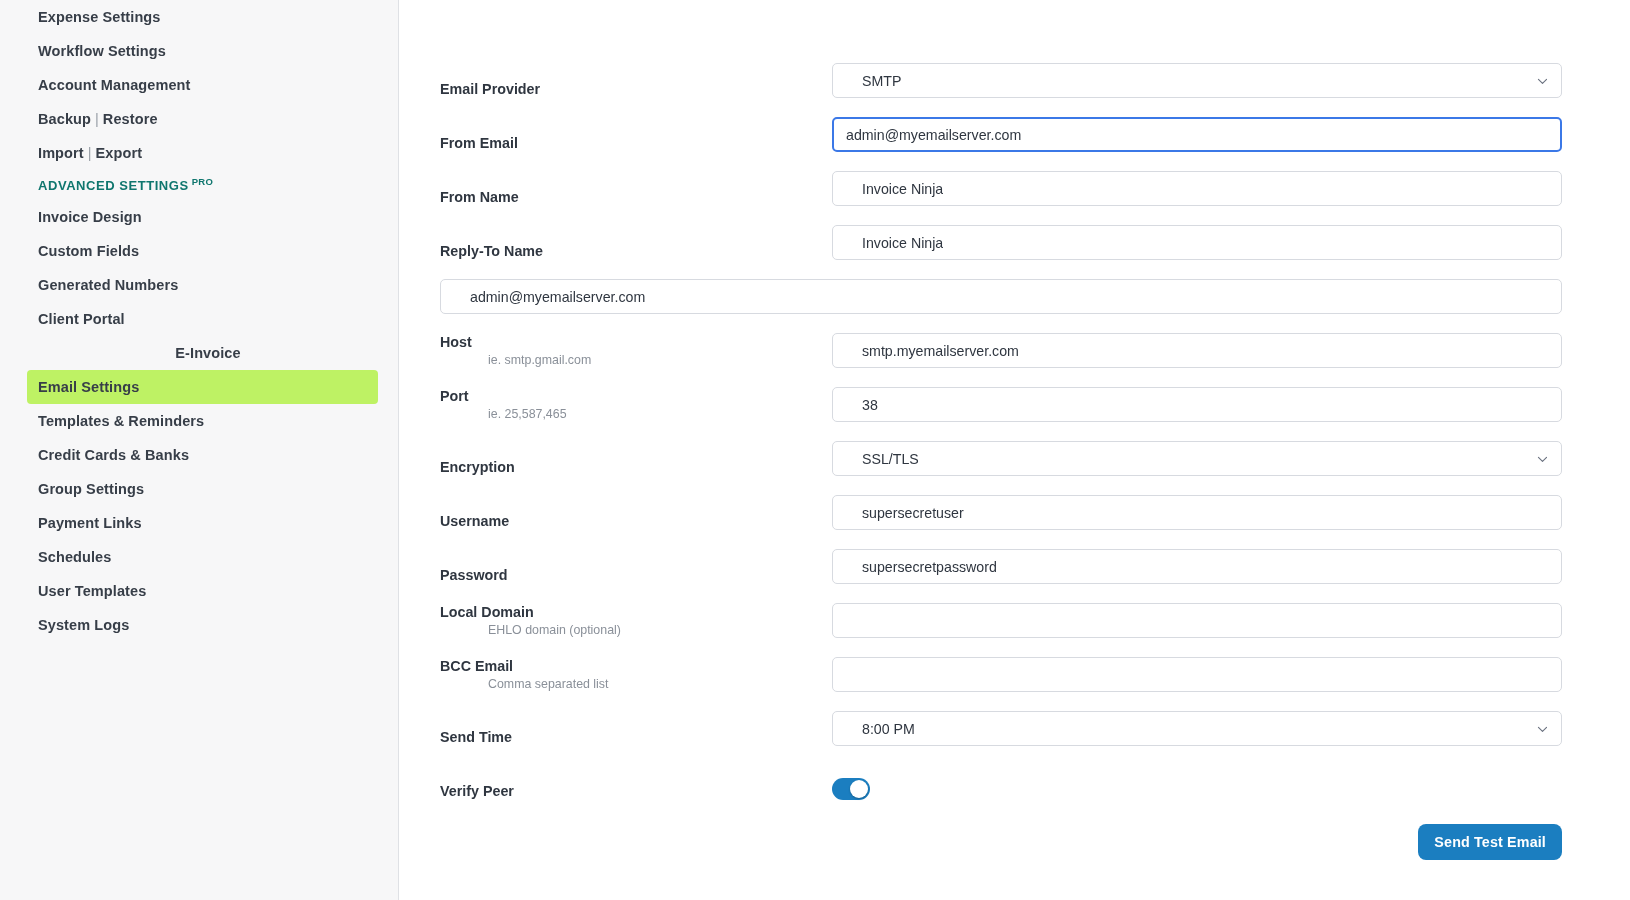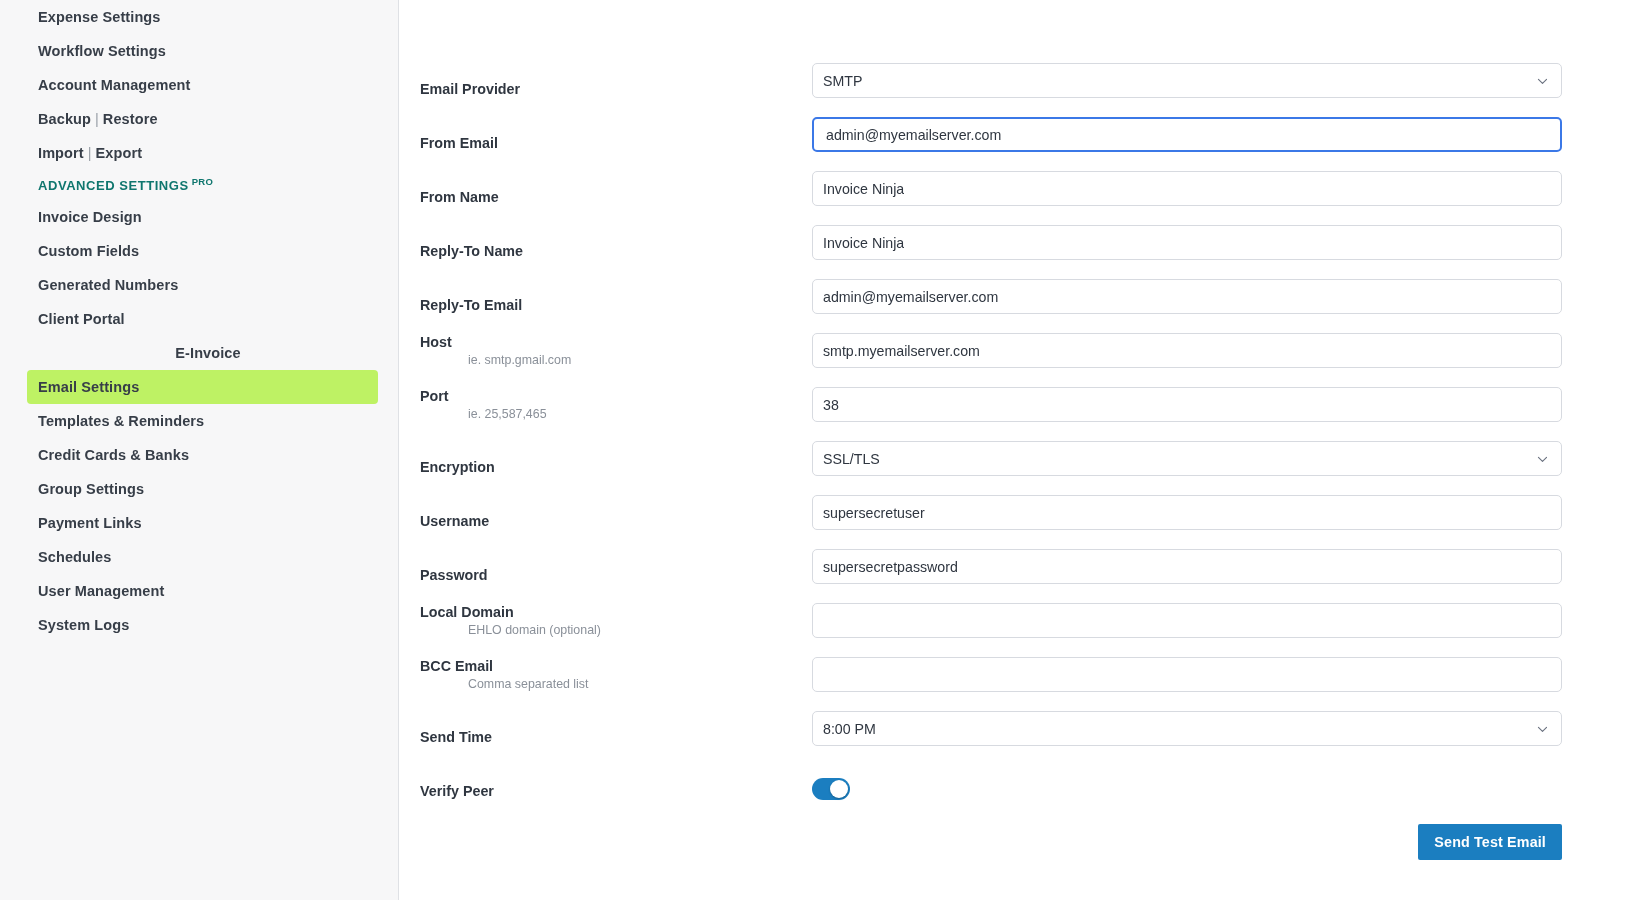--- a/index.html
+++ b/index.html
@@ -9,20 +9,21 @@
     overflow: hidden;
     background: #ffffff;
     font-family: "Liberation Sans", sans-serif;
     -webkit-font-smoothing: antialiased;
   }
 
   #app {
     display: flex;
     width: 1630px;
     height: 900px;
+    gap: 20px;
   }
 
   
   #sidebar {
     width: 399px;
     height: 900px;
     background: #f7f7f8;
     border-right: 1px solid #dfe1e5;
     flex: 0 0 399px;
     position: relative;
@@ -113,21 +114,21 @@
   }
 
   .input-box {
     width: 100%;
     height: 35px;
     border: 1px solid #d7dae0;
     border-radius: 5px;
     background: #ffffff;
     display: flex;
     align-items: center;
-    padding: 0 10px;
+    padding: 0 29px;
     font-size: 14.2px;
     color: #2f3640;
     position: relative;
     cursor: text;
   }
   .input-box.focused {
     border: 2px solid #3b78e7;
     padding: 0 12px;
   }
   .input-box.select { cursor: pointer; padding-right: 36px; }
@@ -172,21 +173,21 @@
     justify-content: flex-end;
     padding: 14px 68px 0 21px;
     margin-top: 10px;
   }
   .primary-btn {
     background: #1b7ec0;
     color: #ffffff;
     font-size: 14.3px;
     font-weight: 600;
     border: none;
-    border-radius: 2px;
+    border-radius: 8px;
     height: 36px;
     padding: 0 16px;
     cursor: pointer;
     letter-spacing: 0.15px;
     font-family: "Liberation Sans", sans-serif;
   }
 </style>
 </head>
 <body>
 
@@ -242,21 +243,21 @@
         <div class="nav-item" style="height: 34px;">
           <span>Group Settings</span>
         </div>
         <div class="nav-item" style="height: 34px;">
           <span>Payment Links</span>
         </div>
         <div class="nav-item" style="height: 34px;">
           <span>Schedules</span>
         </div>
         <div class="nav-item" style="height: 34px;">
-          <span>User Management</span>
+          <span>User Templates</span>
         </div>
         <div class="nav-item" style="height: 34px;">
           <span>System Logs</span>
         </div>
       </div>
   </nav>
 
   <main id="main">
     <div id="form-rows">
         <div class="form-row">
@@ -298,23 +299,20 @@
           <div class="label-col">
             <div class="field-label">Reply-To Name</div>
           </div>
           <div class="control-col">
             <div class="input-box">
               <span class="value">Invoice Ninja</span>
             </div>
           </div>
         </div>
         <div class="form-row">
-          <div class="label-col">
-            <div class="field-label">Reply-To Email</div>
-          </div>
           <div class="control-col">
             <div class="input-box">
               <span class="value">admin@myemailserver.com</span>
             </div>
           </div>
         </div>
         <div class="form-row">
           <div class="label-col">
             <div class="field-label">Host</div>
             <div class="field-help">ie. smtp.gmail.com</div>

